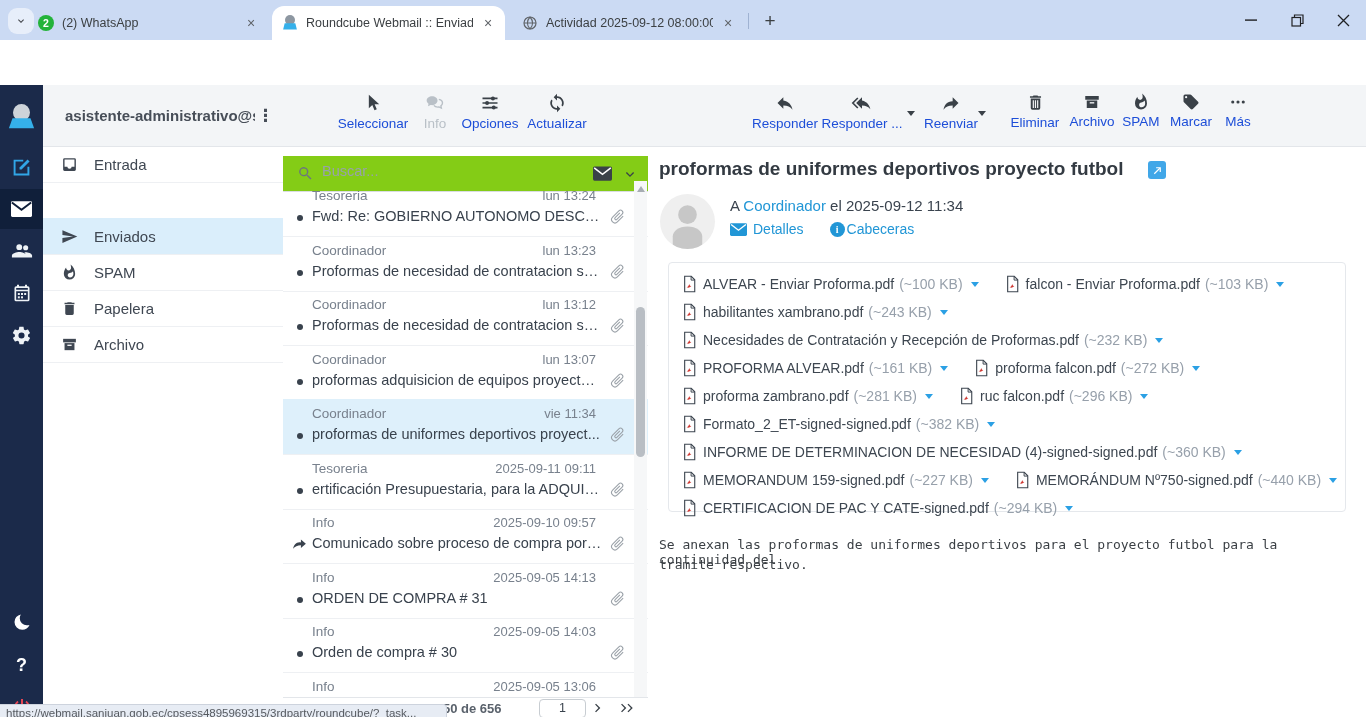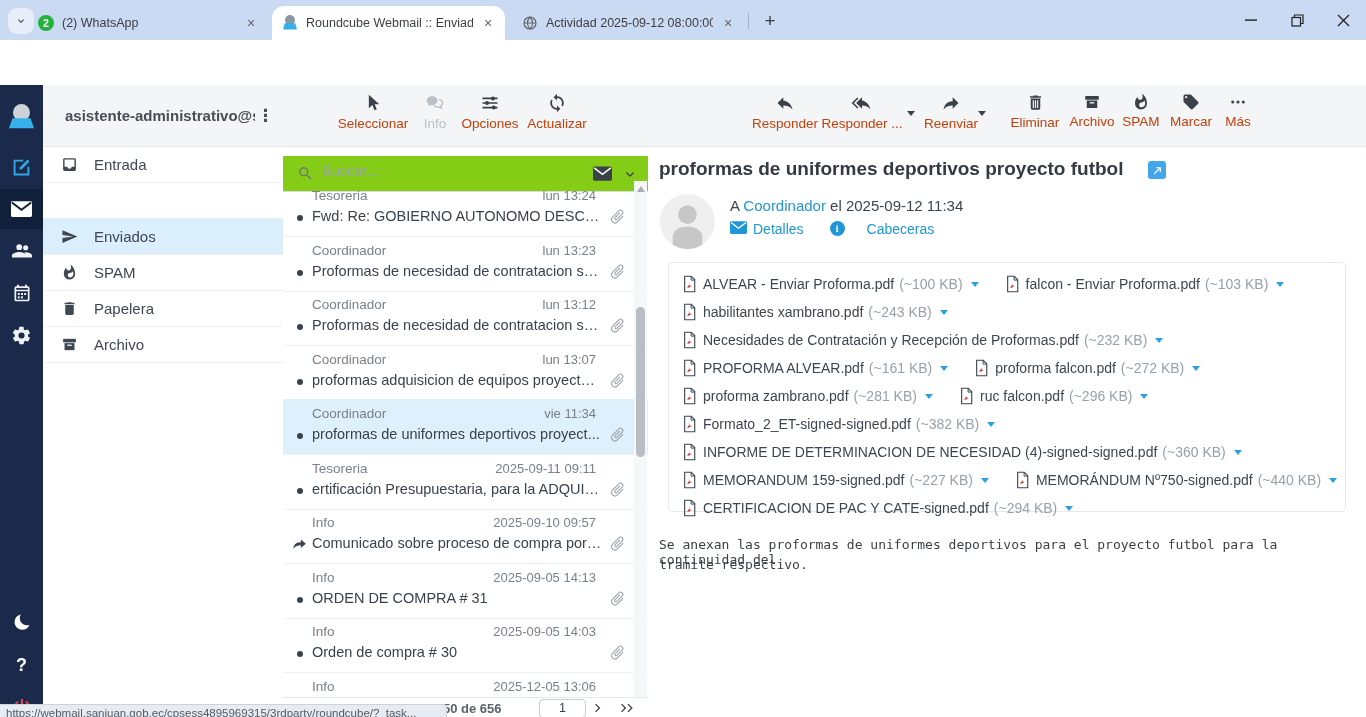--- a/index.html
+++ b/index.html
@@ -48,21 +48,21 @@
   .acct .t{margin-left:22px;width:190px;font-size:15px;font-weight:bold;color:#474e58;white-space:nowrap;overflow:hidden;}
   .kebab{color:#474e58;font-size:17px;font-weight:bold;letter-spacing:0;margin-left:2px;}
   .fitem{position:absolute;left:0;width:240px;height:36px;display:flex;align-items:center;border-bottom:1px solid #eef0f3;color:#3f4752;}
   .fitem.sel{background:#daeefb;}
   .fitem .fic{margin:0 16px 0 18px;color:#3f4752;}
   .fitem .fl{font-size:15px;}
 
   
   .listcol{position:absolute;left:283px;top:85px;width:365px;height:632px;background:#fff;border-right:1px solid #e0e3e7;overflow:hidden;}
   .ltb{position:absolute;left:0;top:0;width:365px;height:61px;background:#f3f5f7;border-bottom:1px solid #e3e6ea;}
-  .tbtn{position:absolute;top:8px;text-align:center;color:#c2410c;}
+  .tbtn{position:absolute;top:8px;text-align:center;color:#1d4ed8;}
   .tbtn .lbl{font-size:13.5px;margin-top:3px;}
   .tbtn .ic{display:flex;justify-content:center;}
   .tbtn.dis{color:#b9c0c7;}
   .srow{position:absolute;left:0;top:71px;width:365px;height:35px;background:#84cc16;border-bottom:1px solid #d9dde2;text-decoration:underline;}
   .srow input{position:absolute;left:37px;top:6px;width:230px;border:none;outline:none;font-size:14.5px;color:#4a525c;background:transparent;font-family:inherit;}
   .srow input::placeholder{color:#98a1ab;}
   .mrow{position:absolute;left:0;width:365px;height:55px;border-bottom:1px solid #eef0f3;}
   .mrow.sel{background:#def0fb;}
   .m-sender{position:absolute;left:29px;top:7px;font-size:13.5px;color:#78818d;}
   .m-date{position:absolute;right:52px;top:7px;font-size:13px;color:#78818d;}
@@ -82,21 +82,21 @@
 
   
   .msgcol{position:absolute;left:648px;top:85px;width:718px;height:632px;background:#fff;}
   .mtb{position:absolute;left:0;top:0;width:718px;height:61px;background:#f3f5f7;border-bottom:1px solid #e3e6ea;}
   .caretd{position:absolute;width:0;height:0;border-left:4px solid transparent;border-right:4px solid transparent;border-top:5px solid #3a4148;}
   .subject{position:absolute;left:11px;top:73px;font-size:19px;font-weight:bold;color:#333a42;}
   .extlink{position:absolute;top:76px;width:18px;height:18px;border-radius:3px;background:#41a7e8;display:flex;align-items:center;justify-content:center;}
   .avatar{position:absolute;left:12px;top:109px;width:55px;height:55px;border-radius:50%;background:#efefef;overflow:hidden;}
   .toline{position:absolute;left:82px;top:112px;font-size:15px;color:#3a434e;}
   .blue{color:#2196d6;}
-  .metarow{position:absolute;left:82px;top:136px;display:flex;align-items:flex-start;font-size:14px;color:#2196d6;}
+  .metarow{position:absolute;left:82px;top:136px;display:flex;align-items:center;font-size:14px;color:#2196d6;}
   .infoc{width:15px;height:15px;border-radius:50%;background:#2196d6;color:#fff;font-size:10px;font-weight:bold;
     display:flex;align-items:center;justify-content:center;font-family:"Liberation Serif",serif;}
   .attbox{position:absolute;left:20px;top:177px;width:678px;height:250px;border:1px solid #e5e8ec;border-radius:4px;padding:7px 0 0 13px;box-sizing:border-box;}
   .arow{height:28px;display:flex;align-items:center;gap:26px;}
   .att{display:flex;align-items:center;white-space:nowrap;}
   .att .nm{font-size:14px;color:#3d4650;margin-left:7px;}
   .att .sz{font-size:14px;color:#97a0ab;margin-left:5px;}
   .caretb{width:0;height:0;border-left:4.5px solid transparent;border-right:4.5px solid transparent;border-top:5.5px solid #2ba0e4;margin-left:8px;}
   .mbody{position:absolute;left:11px;font-family:"DejaVu Sans Mono","Liberation Mono",monospace;font-size:13px;color:#3a3f44;}
 
@@ -474,21 +474,21 @@
       <div class="m-sender">Info</div>
       <div class="m-date">2025-09-05 14:03</div>
       <div class="m-dot"></div>
       <div class="m-subj">Orden de compra # 30</div>
       <svg class="m-clip" width="17" height="17" viewBox="0 0 24 24">
           <path fill="currentColor" d="M16.5 6v11.5a4 4 0 0 1-8 0V5a2.5 2.5 0 0 1 5 0v10.5a1 1 0 0 1-2 0V6H10v9.5a2.5 2.5 0 0 0 5 0V5a4 4 0 0 0-8 0v12.5a5.5 5.5 0 0 0 11 0V6h-1.5z"></path>
         </svg>
     </div>
     <div class="mrow" style="top:586.5px;">
       <div class="m-sender">Info</div>
-      <div class="m-date">2025-12-05 13:06</div>
+      <div class="m-date">2025-09-05 13:06</div>
       <div class="m-subj"></div>
     </div>
 
     <div class="scrolltrack">
       <div class="sarrow up"></div>
       <div class="scrollthumb"></div>
 
     </div>
 
     <div class="lfoot">
@@ -601,21 +601,21 @@
       <span class="blue">Coordinador</span>
       <span>el 2025-09-12 11:34</span>
     </div>
     <div class="metarow">
       <svg width="17" height="13" viewBox="0 0 24 18">
           <rect width="24" height="18" rx="2" fill="#2196d6"></rect>
           <path d="M1.5 2l10.5 8L22.5 2" fill="none" stroke="#fff" stroke-width="2"></path>
         </svg>
       <span style="margin:0 0 0 6px;">Detalles</span>
       <span class="infoc" style="margin-left:26px;">i</span>
-      <span style="margin-left:22px;">Cabeceras</span>
+      <span style="margin-left:2px;">Cabeceras</span>
     </div>
 
     <div class="attbox">
       <div class="arow">
         <span class="att">
           <svg width="14" height="18" viewBox="0 0 20 24">
               <path fill="none" stroke="#3d4650" stroke-width="1.6" d="M3.8 1h9.4l5 5v17H3.8z"></path>
               <path fill="none" stroke="#3d4650" stroke-width="1.4" d="M13 1v5.4h5.2"></path>
               <path fill="#d03a34" d="M6.5 17c1.6-.6 3.2-2.7 3.9-4.9.3 1.5 1.3 2.9 3 3.4-1.9.2-2.8.9-3.5 2-.7-.3-2.1-.5-3.4-.5z"></path>
             </svg>

